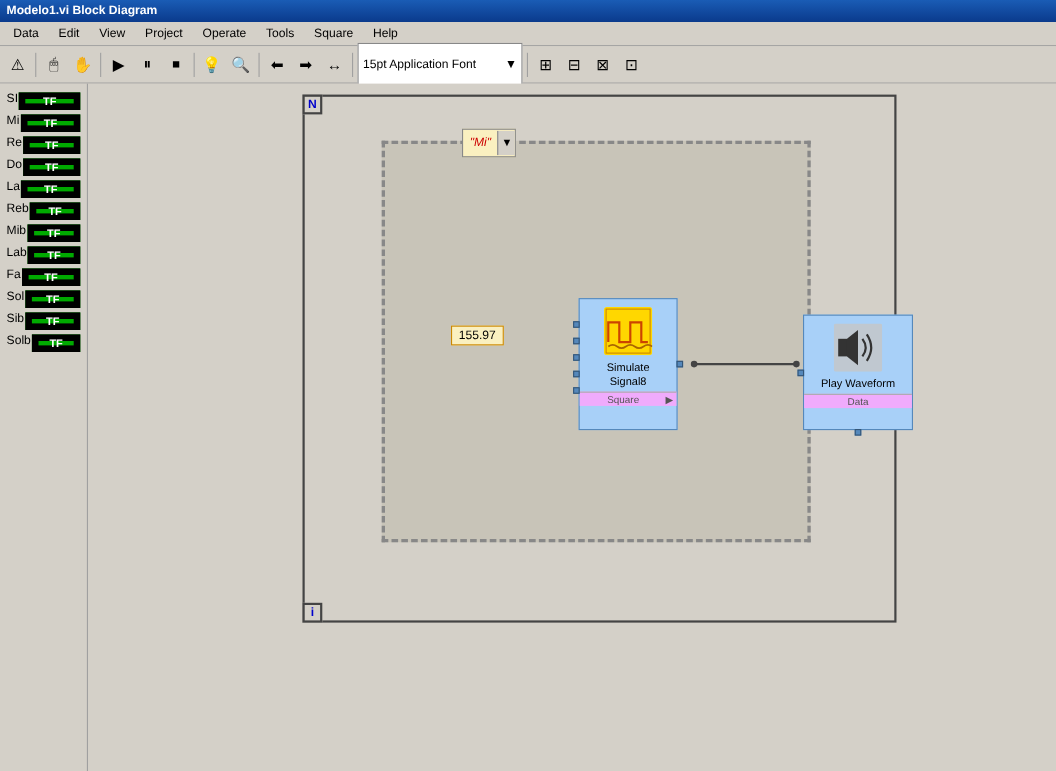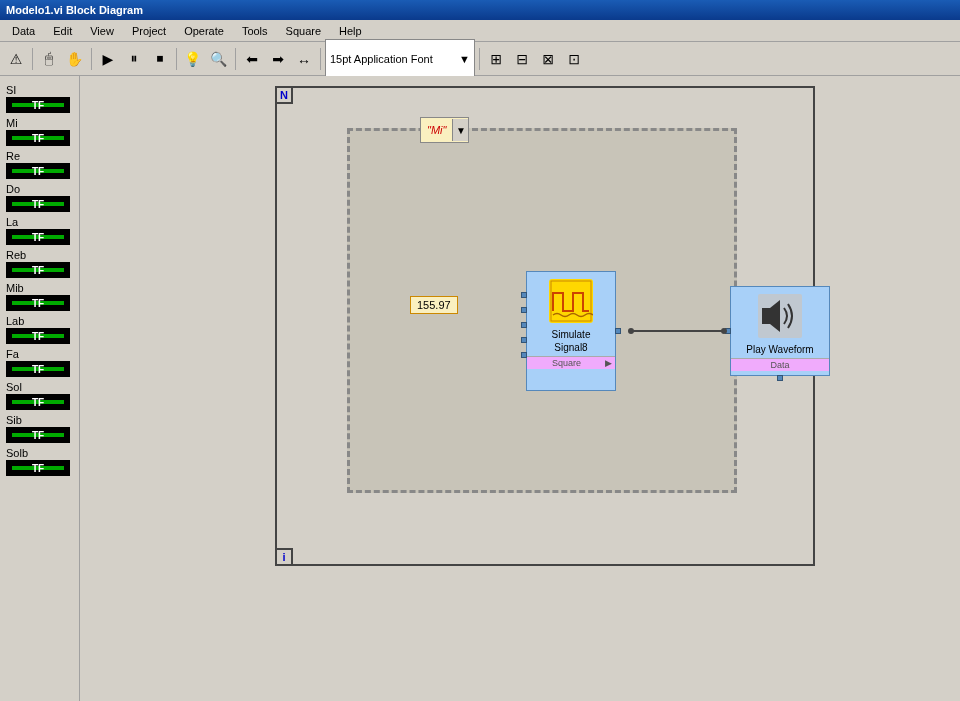--- a/index.html
+++ b/index.html
@@ -93,21 +93,21 @@
       background: #d4d0c8;
       padding: 8px 6px;
       display: flex;
       flex-direction: column;
       gap: 4px;
       border-right: 1px solid #a0a0a0;
       overflow-y: auto;
     }
     .sidebar-item {
       display: flex;
-      flex-direction: column;
+      flex-direction: row;
       align-items: flex-start;
       gap: 1px;
     }
     .sidebar-label {
       font-size: 11px;
       color: #000;
     }
     .tf-control {
       width: 64px;
       height: 16px;
@@ -259,21 +259,21 @@
       padding: 1px;
       border-top: 1px solid #aaa;
     }
 
     
     #play-waveform {
       position: absolute;
       left: 380px;
       top: 155px;
       width: 100px;
-      height: 90px;
+      height: 105px;
       background: #a8d0f8;
       border: 1px solid #5588bb;
       display: flex;
       flex-direction: column;
       align-items: center;
     }
 
     
     #wire-svg {
       position: absolute;

